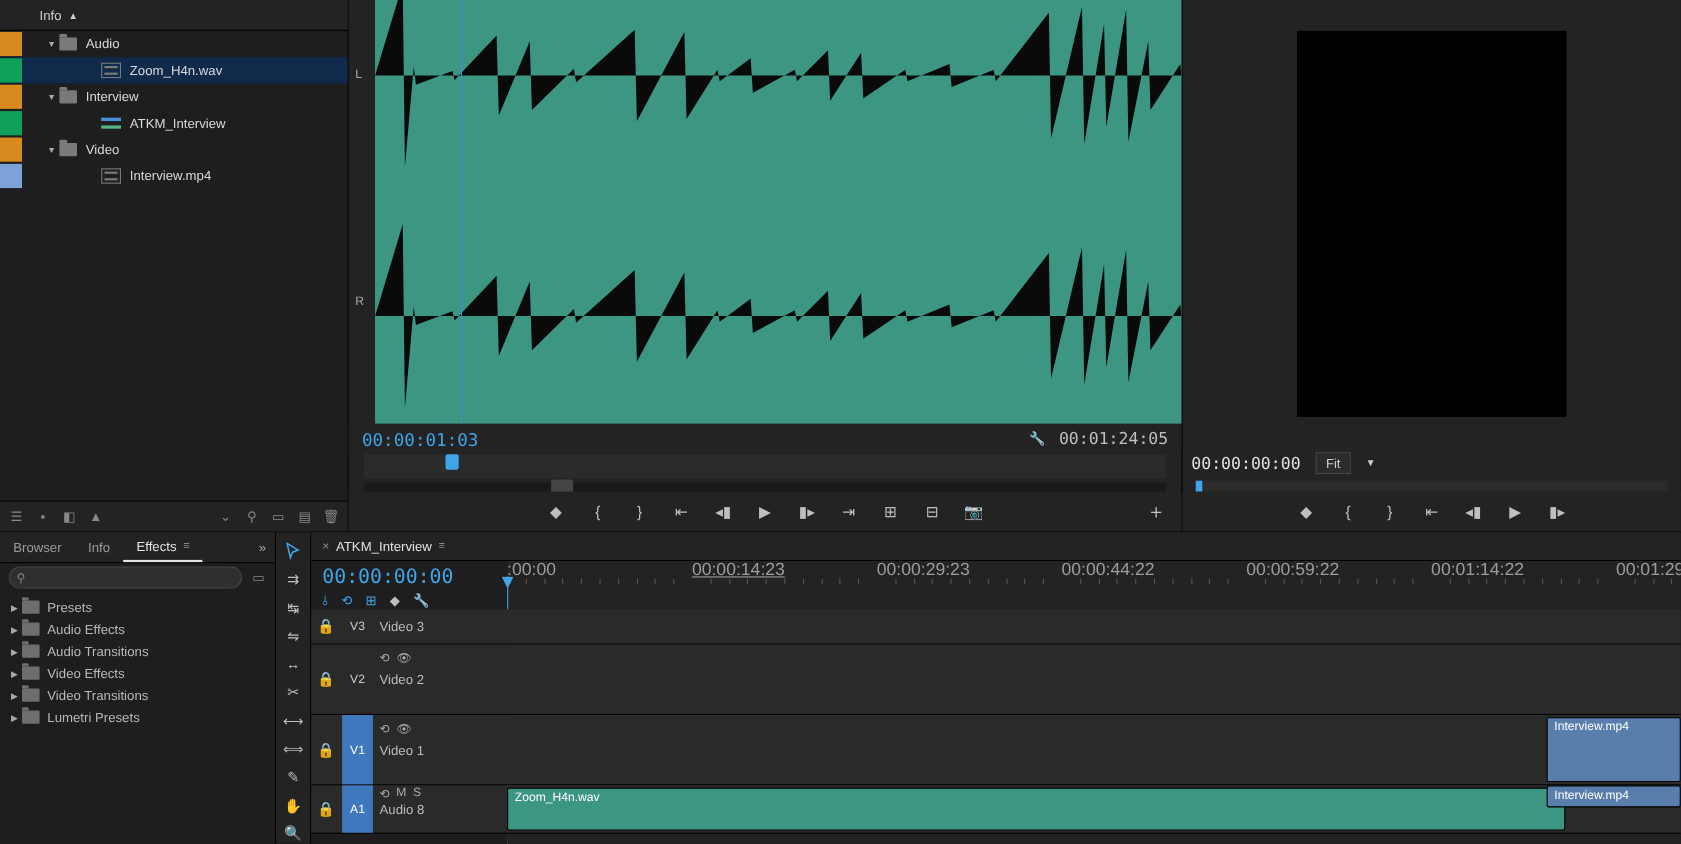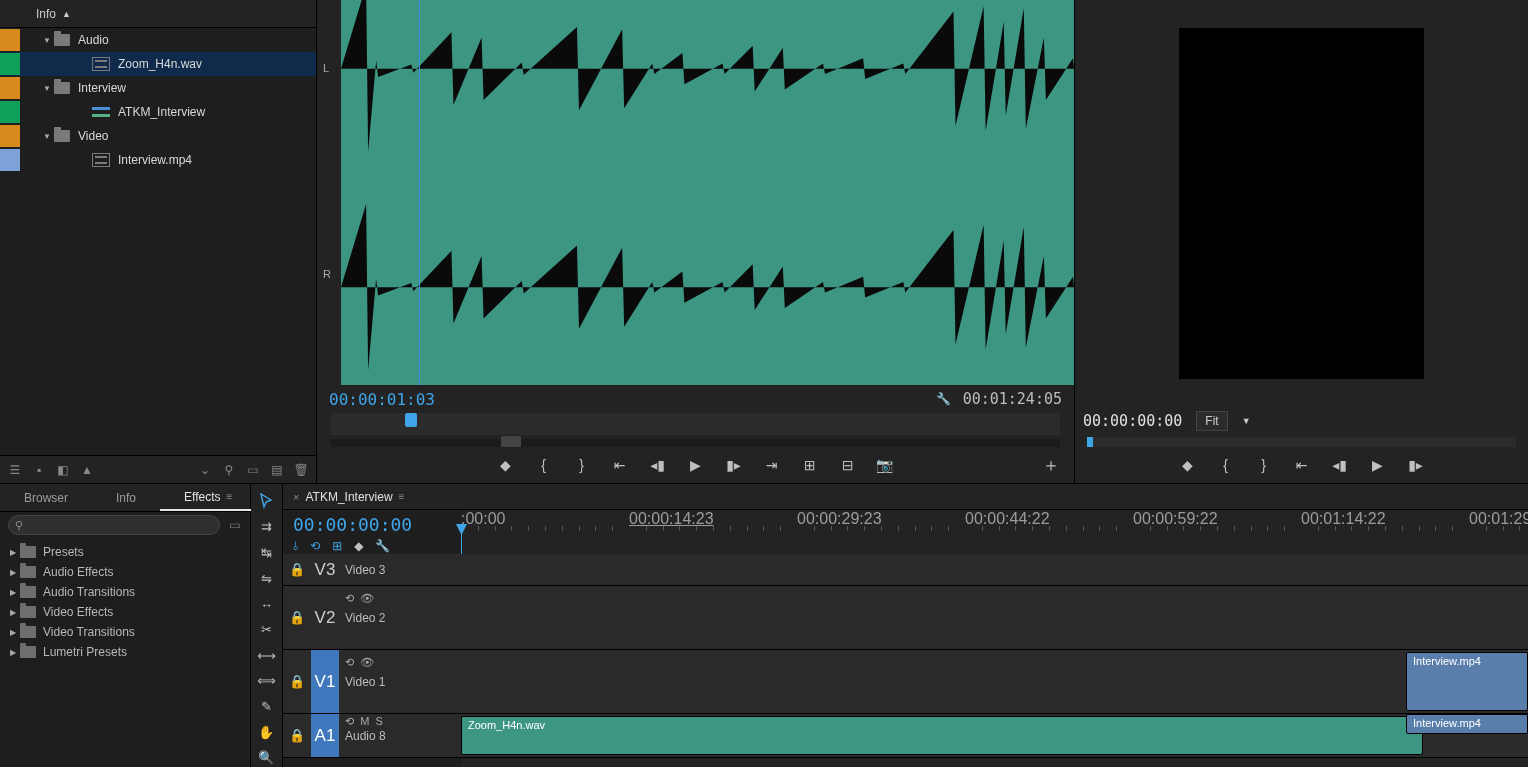--- a/index.html
+++ b/index.html
@@ -47,21 +47,21 @@
   .prog-view{flex:1;display:flex;align-items:center;justify-content:center;background:#232323;}
   .prog-black{width:54%;height:86%;background:#000;}
   .prog-info{height:28px;display:flex;align-items:center;gap:14px;padding-left:8px;}
   .sel-fit{background:#2b2b2b;color:#ccc;padding:2px 8px;border:1px solid #444;font-size:12px;}
   .caret-dn{font-size:9px;color:#ccc;}
   .prog-scrub{height:10px;background:#2b2b2b;margin:2px 12px 0;position:relative;}
   .prog-head{position:absolute;left:0;top:0;width:6px;height:10px;background:#3fa4e8;}
   
   .effects-panel{width:251px;background:#1e1e1e;border-right:1px solid #000;display:flex;flex-direction:column;}
   .tabs{height:28px;display:flex;align-items:center;background:#232323;border-bottom:1px solid #000;}
-  .tab{padding:0 24px;height:100%;display:flex;align-items:center;font-size:12px;color:#9c9c9c;cursor:pointer;}
+  .tab{padding:0 12px;height:100%;display:flex;align-items:center;font-size:12px;color:#9c9c9c;cursor:pointer;}
   .tab.active{color:#e5e5e5;border-bottom:2px solid #e5e5e5;}
   .tab .mnu{margin-left:6px;font-size:10px;color:#888;}
   .expand{margin-left:auto;margin-right:8px;color:#aaa;font-size:12px;}
   .search-row{height:26px;display:flex;align-items:center;padding:0 8px;gap:8px;}
   .search-box{flex:1;height:20px;background:#2f2f2f;border:1px solid #444;border-radius:10px;display:flex;align-items:center;padding:0 6px;}
   .eff-list{padding:4px 0;}
   .eff-row{height:20px;display:flex;align-items:center;padding-left:8px;cursor:pointer;font-size:12px;}
   .eff-row .caret{margin-right:2px;}
   .eff-fold{width:16px;height:12px;background:#6e6e6e;margin-right:7px;border-radius:1px;position:relative;}
   .eff-fold:before{content:"";position:absolute;top:-3px;left:0;width:6px;height:3px;background:#6e6e6e;border-radius:1px 1px 0 0;}
@@ -81,21 +81,21 @@
   .tl-ruler{flex:1;position:relative;background:#232323;}
   .tick-row{height:18px;position:relative;color:#9c9c9c;font-size:16px;}
   .tick{position:absolute;top:0;}
   .tl-playhead{position:absolute;top:14px;bottom:-300px;width:1px;background:#3fa4e8;left:0;}
   .tl-playhead:before{content:"";position:absolute;top:0;left:-5px;width:11px;height:11px;background:#3fa4e8;clip-path:polygon(0 0,100% 0,50% 100%);}
   .tl-body{flex:1;display:flex;position:relative;}
   .track-stack-left{width:178px;}
   .track-stack-right{flex:1;position:relative;background:#232323;}
   .track-head{height:32px;display:flex;align-items:center;border-bottom:1px solid #000;background:#2a2a2a;}
   .track-head .lock{width:28px;text-align:center;color:#888;}
-  .track-head .trg{width:28px;text-align:center;font-size:17px;color:#ccc;}
+  .track-head .trg{width:28px;text-align:center;font-size:11px;color:#ccc;}
   .track-head .trg.active{background:#3f78bd;color:#fff;height:100%;line-height:32px;}
   .track-head .name{flex:1;padding-left:6px;font-size:12px;color:#bbb;}
   .track-head.tall{height:64px;}
   .track-head .top-icons{position:absolute;margin-top:-38px;margin-left:62px;display:flex;gap:6px;color:#aaa;font-size:11px;}
   .track-head.tall .trg.active{line-height:64px;}
   .track-lane{position:absolute;left:0;right:0;border-bottom:1px solid #000;background:#2b2b2b;}
   .clip{position:absolute;top:2px;bottom:2px;border:1px solid #000;border-radius:2px;font-size:11px;padding:2px 6px;color:#fff;overflow:hidden;}
   .clip.audio{background:#3d9682;}
   .clip.video{background:#5a7eac;}
   svg{display:block;}

